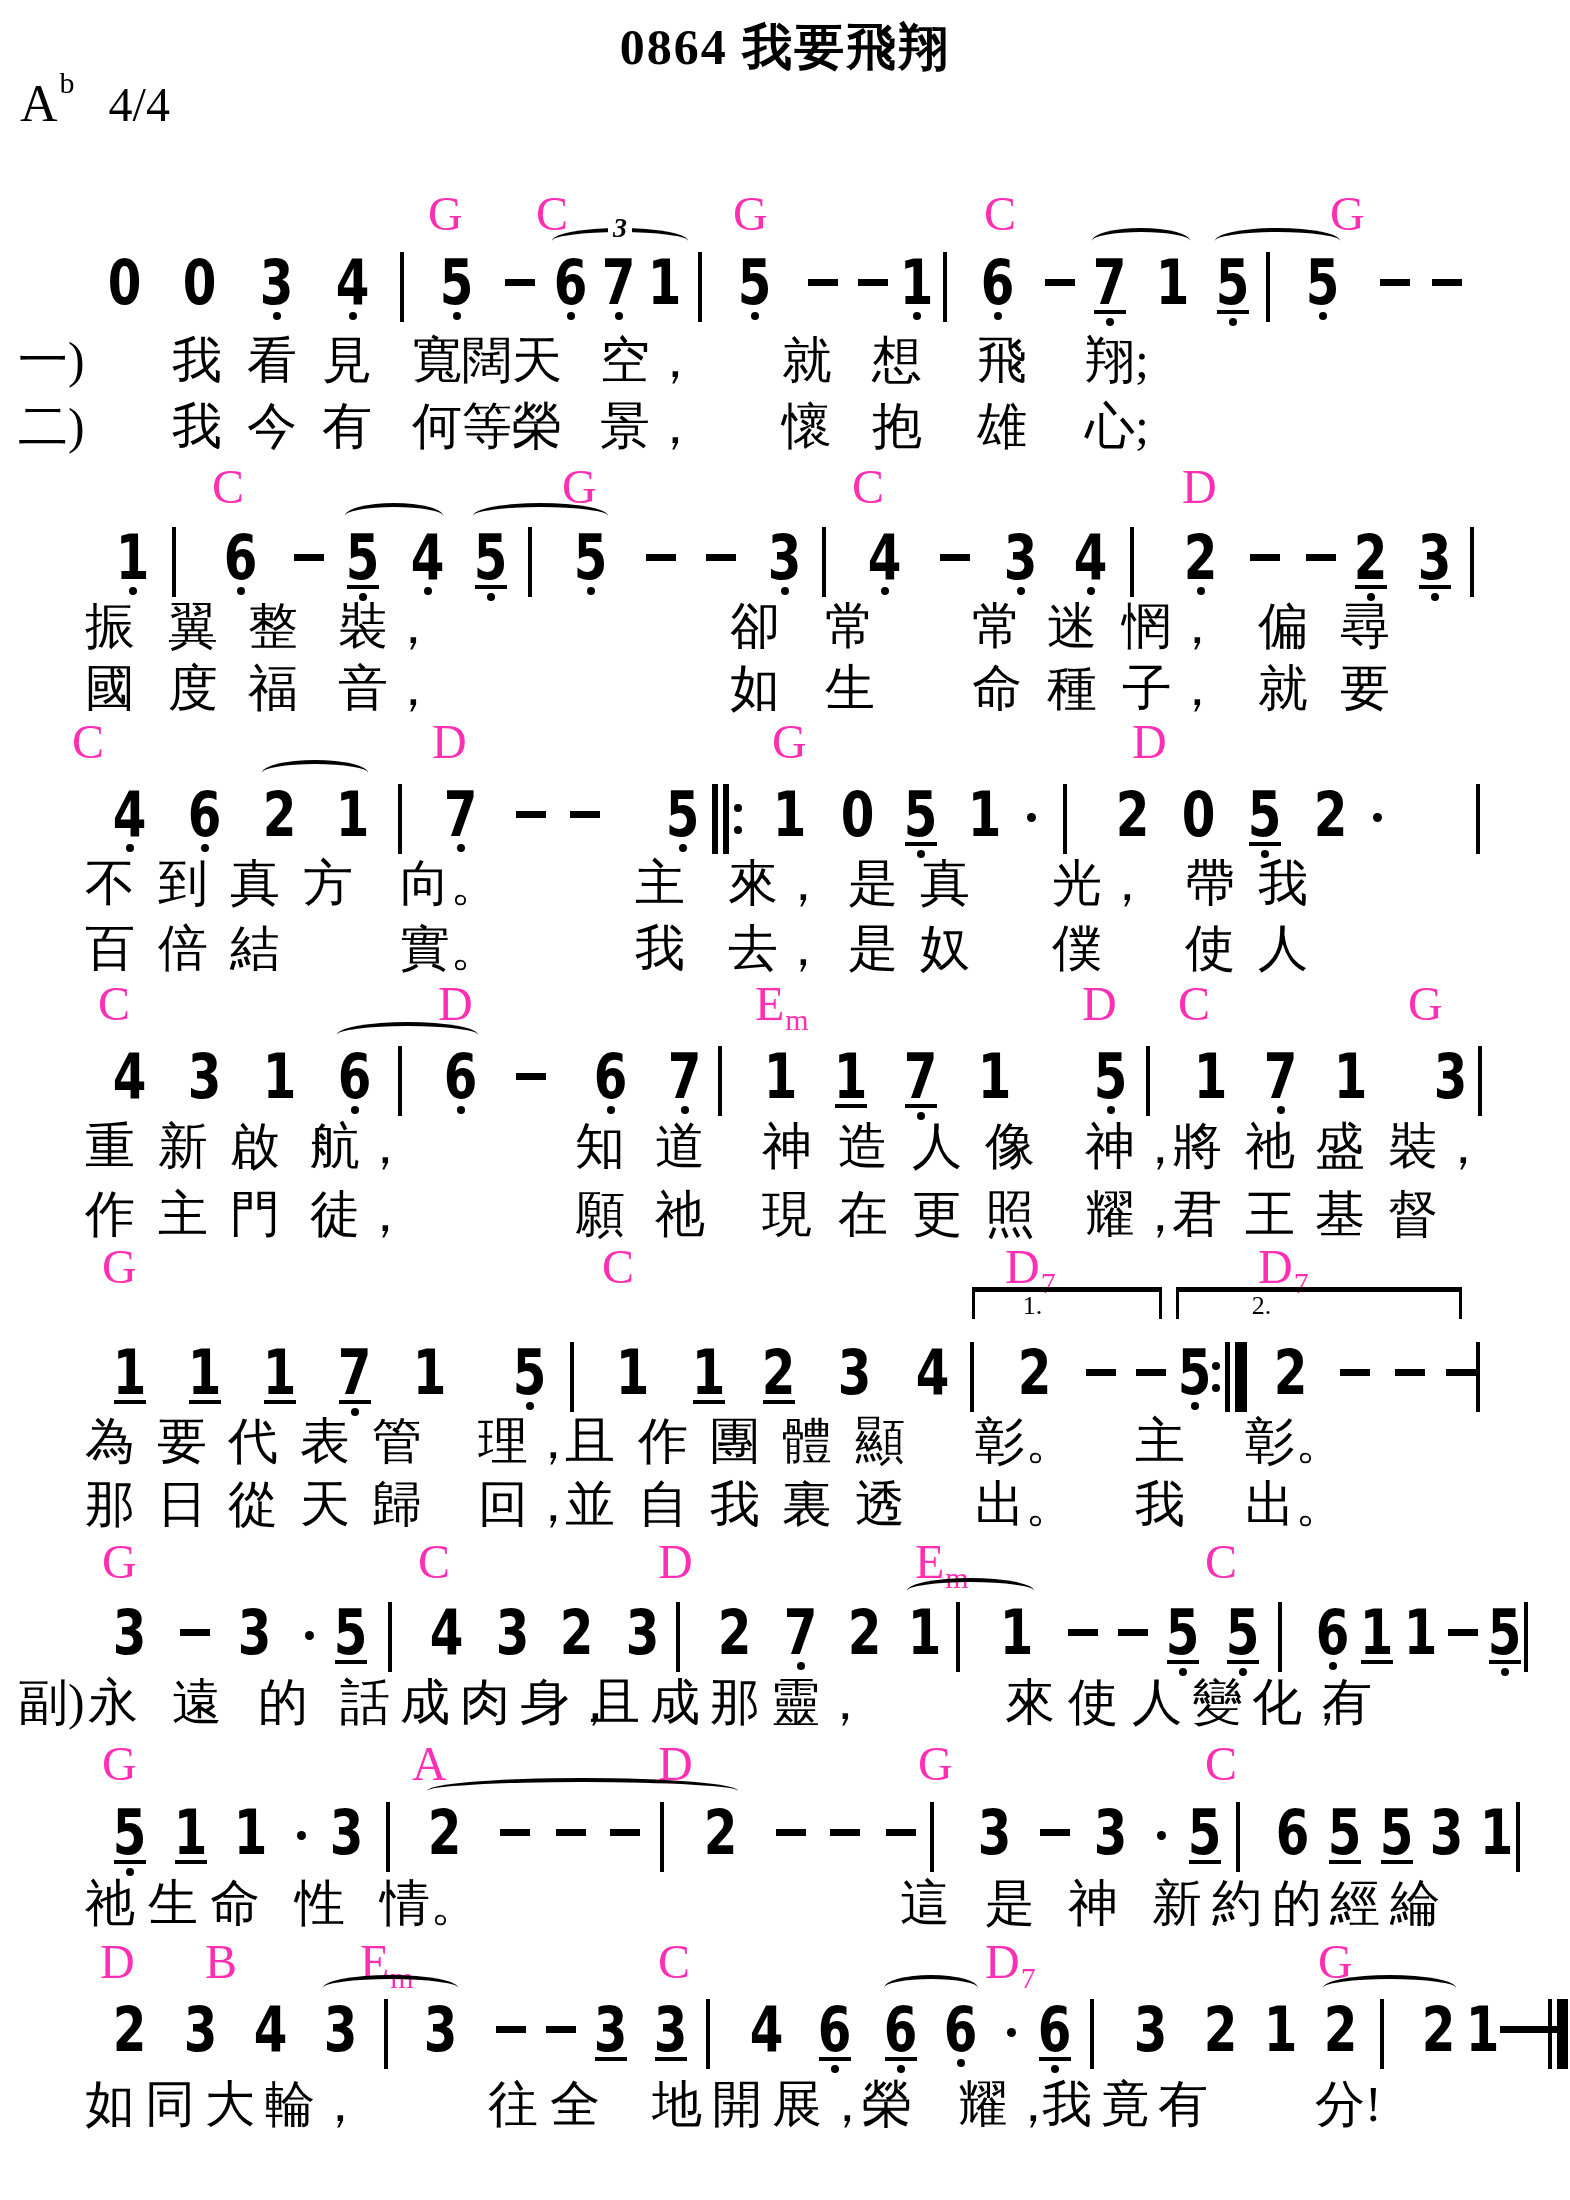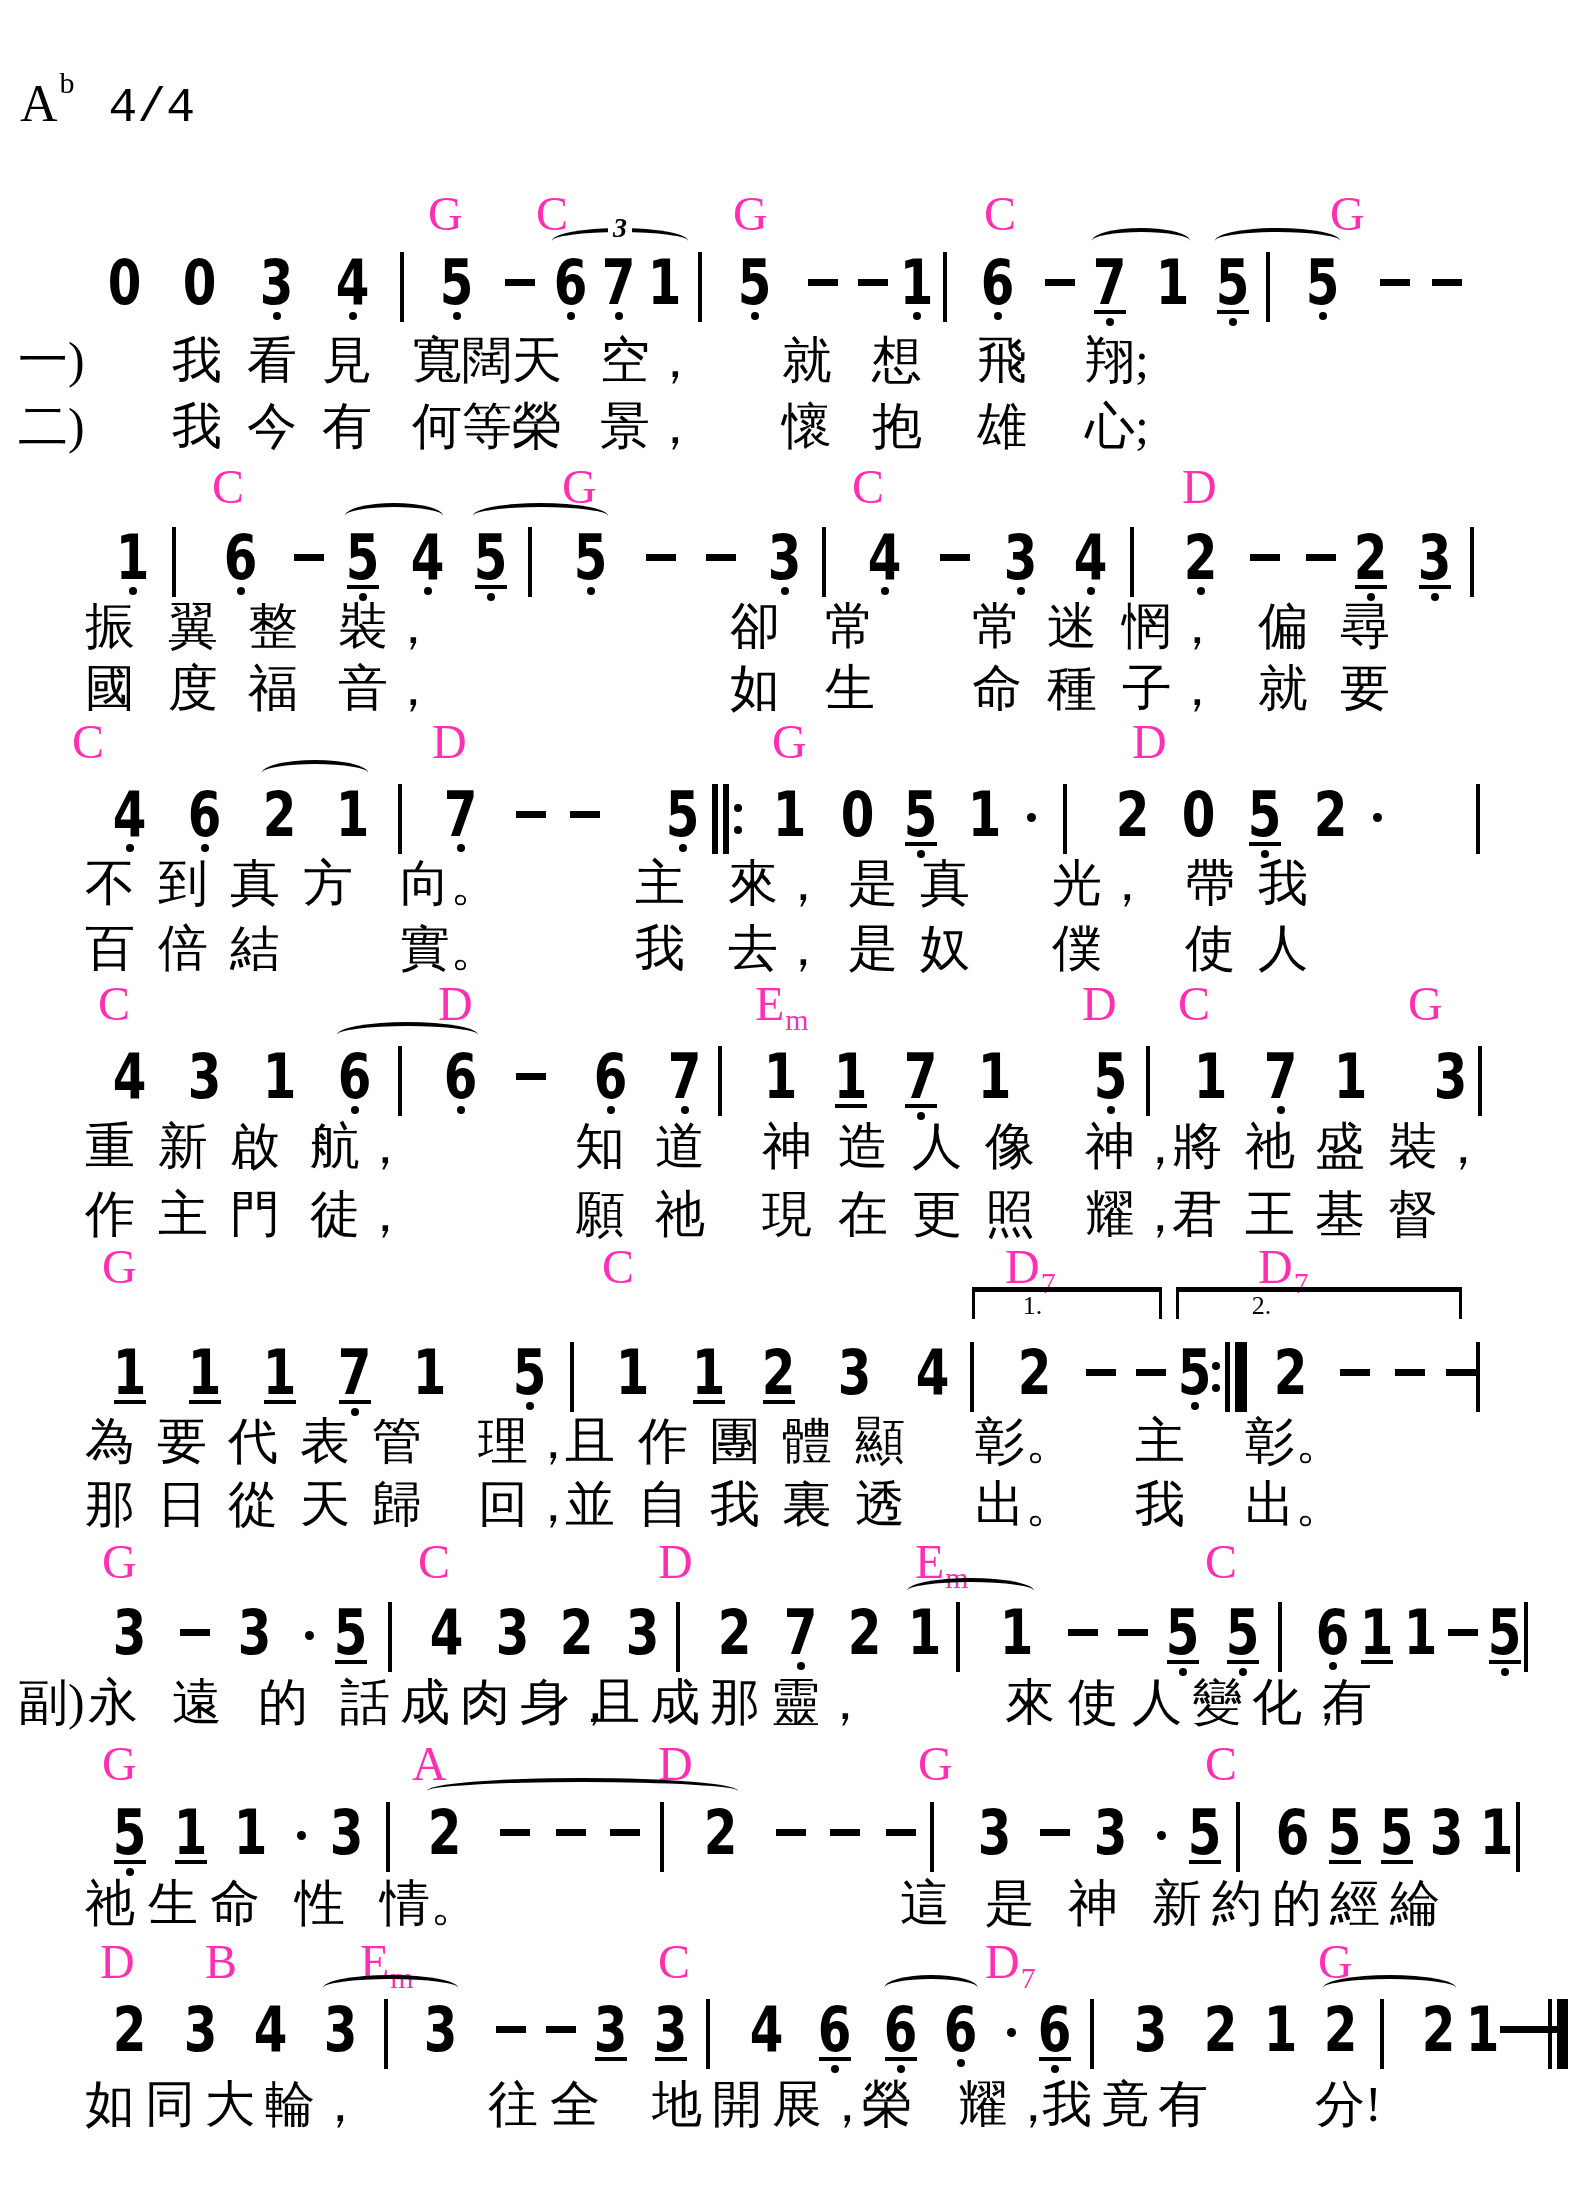--- a/index.html
+++ b/index.html
@@ -1,21 +1,21 @@
 <!DOCTYPE html>
 <html><head>
 <meta charset="utf-8">
 <style>
   html,body{margin:0;padding:0;background:#fff;}
   body{width:1570px;height:2200px;position:relative;font-family:"Liberation Serif",serif;color:#000;}
   .page{position:absolute;inset:0;overflow:hidden;}
   .title{position:absolute;top:14px;left:0;width:100%;text-align:center;font-size:50px;font-weight:bold;letter-spacing:2px;}
   .keysig{position:absolute;left:20px;top:66px;font-size:52px;}
   .keysig sup{font-size:30px;vertical-align:28px;margin-left:2px;}
-  .keysig .time{font-size:48px;margin-left:34px;font-family:Liberation Mono, monospace;}
+  .keysig .time{font-size:48px;margin-left:34px;}
   
   .chord{position:absolute;color:#ff2fb3;font-size:48px;line-height:1;font-family:"Liberation Serif",serif;white-space:nowrap;}
   .chord sub{font-size:30px;vertical-align:-10px;margin-left:1px;}
   
   .tok{position:absolute;width:44px;display:flex;flex-direction:column;align-items:center;}
   .g{font-family:"DejaVu Sans",sans-serif;font-weight:700;font-size:62px;line-height:50px;transform:scaleX(.78);transform-origin:center;}
   .ul{width:32px;height:4px;background:#000;margin-top:2px;}
   .lo{width:8px;height:8px;border-radius:50%;background:#000;margin-top:4px;}
   .dashbar{width:30px;height:7px;background:#000;margin-top:21px;}
   .augdot{width:9px;height:9px;border-radius:50%;background:#000;margin-top:23px;}
@@ -30,20 +30,21 @@
   
   .volta{position:absolute;height:32px;border-top:5px solid #000;border-left:3px solid #000;border-right:3px solid #000;box-sizing:border-box;}
   .voltalabel{position:absolute;left:26%;top:0;font-size:26px;font-family:"Liberation Serif",serif;line-height:1.1;}
   
   .lyr{position:absolute;font-size:50px;line-height:1.15;white-space:nowrap;font-family:"Liberation Serif","DejaVu Serif",serif;}
 </style>
 </head>
 <body style="--chord: #ff2fb3;">
 
 <div class="page">
+  <div class="title">0864 我要飛翔</div>
   <div class="keysig"><span>A</span><sup>b</sup><span class="time">4/4</span></div>
   <div id="score">
       <div class="chord" style="left: 428px; top: 190px; color: rgb(255, 47, 179);">G</div>
       <div class="chord" style="left: 536px; top: 190px; color: rgb(255, 47, 179);">C</div>
       <div class="chord" style="left: 733px; top: 190px; color: rgb(255, 47, 179);">G</div>
       <div class="chord" style="left: 984px; top: 190px; color: rgb(255, 47, 179);">C</div>
       <div class="chord" style="left: 1330px; top: 190px; color: rgb(255, 47, 179);">G</div>
       <div class="tok" style="left: 103px; top: 258px;">
         <div class="g">0</div>
       </div>

